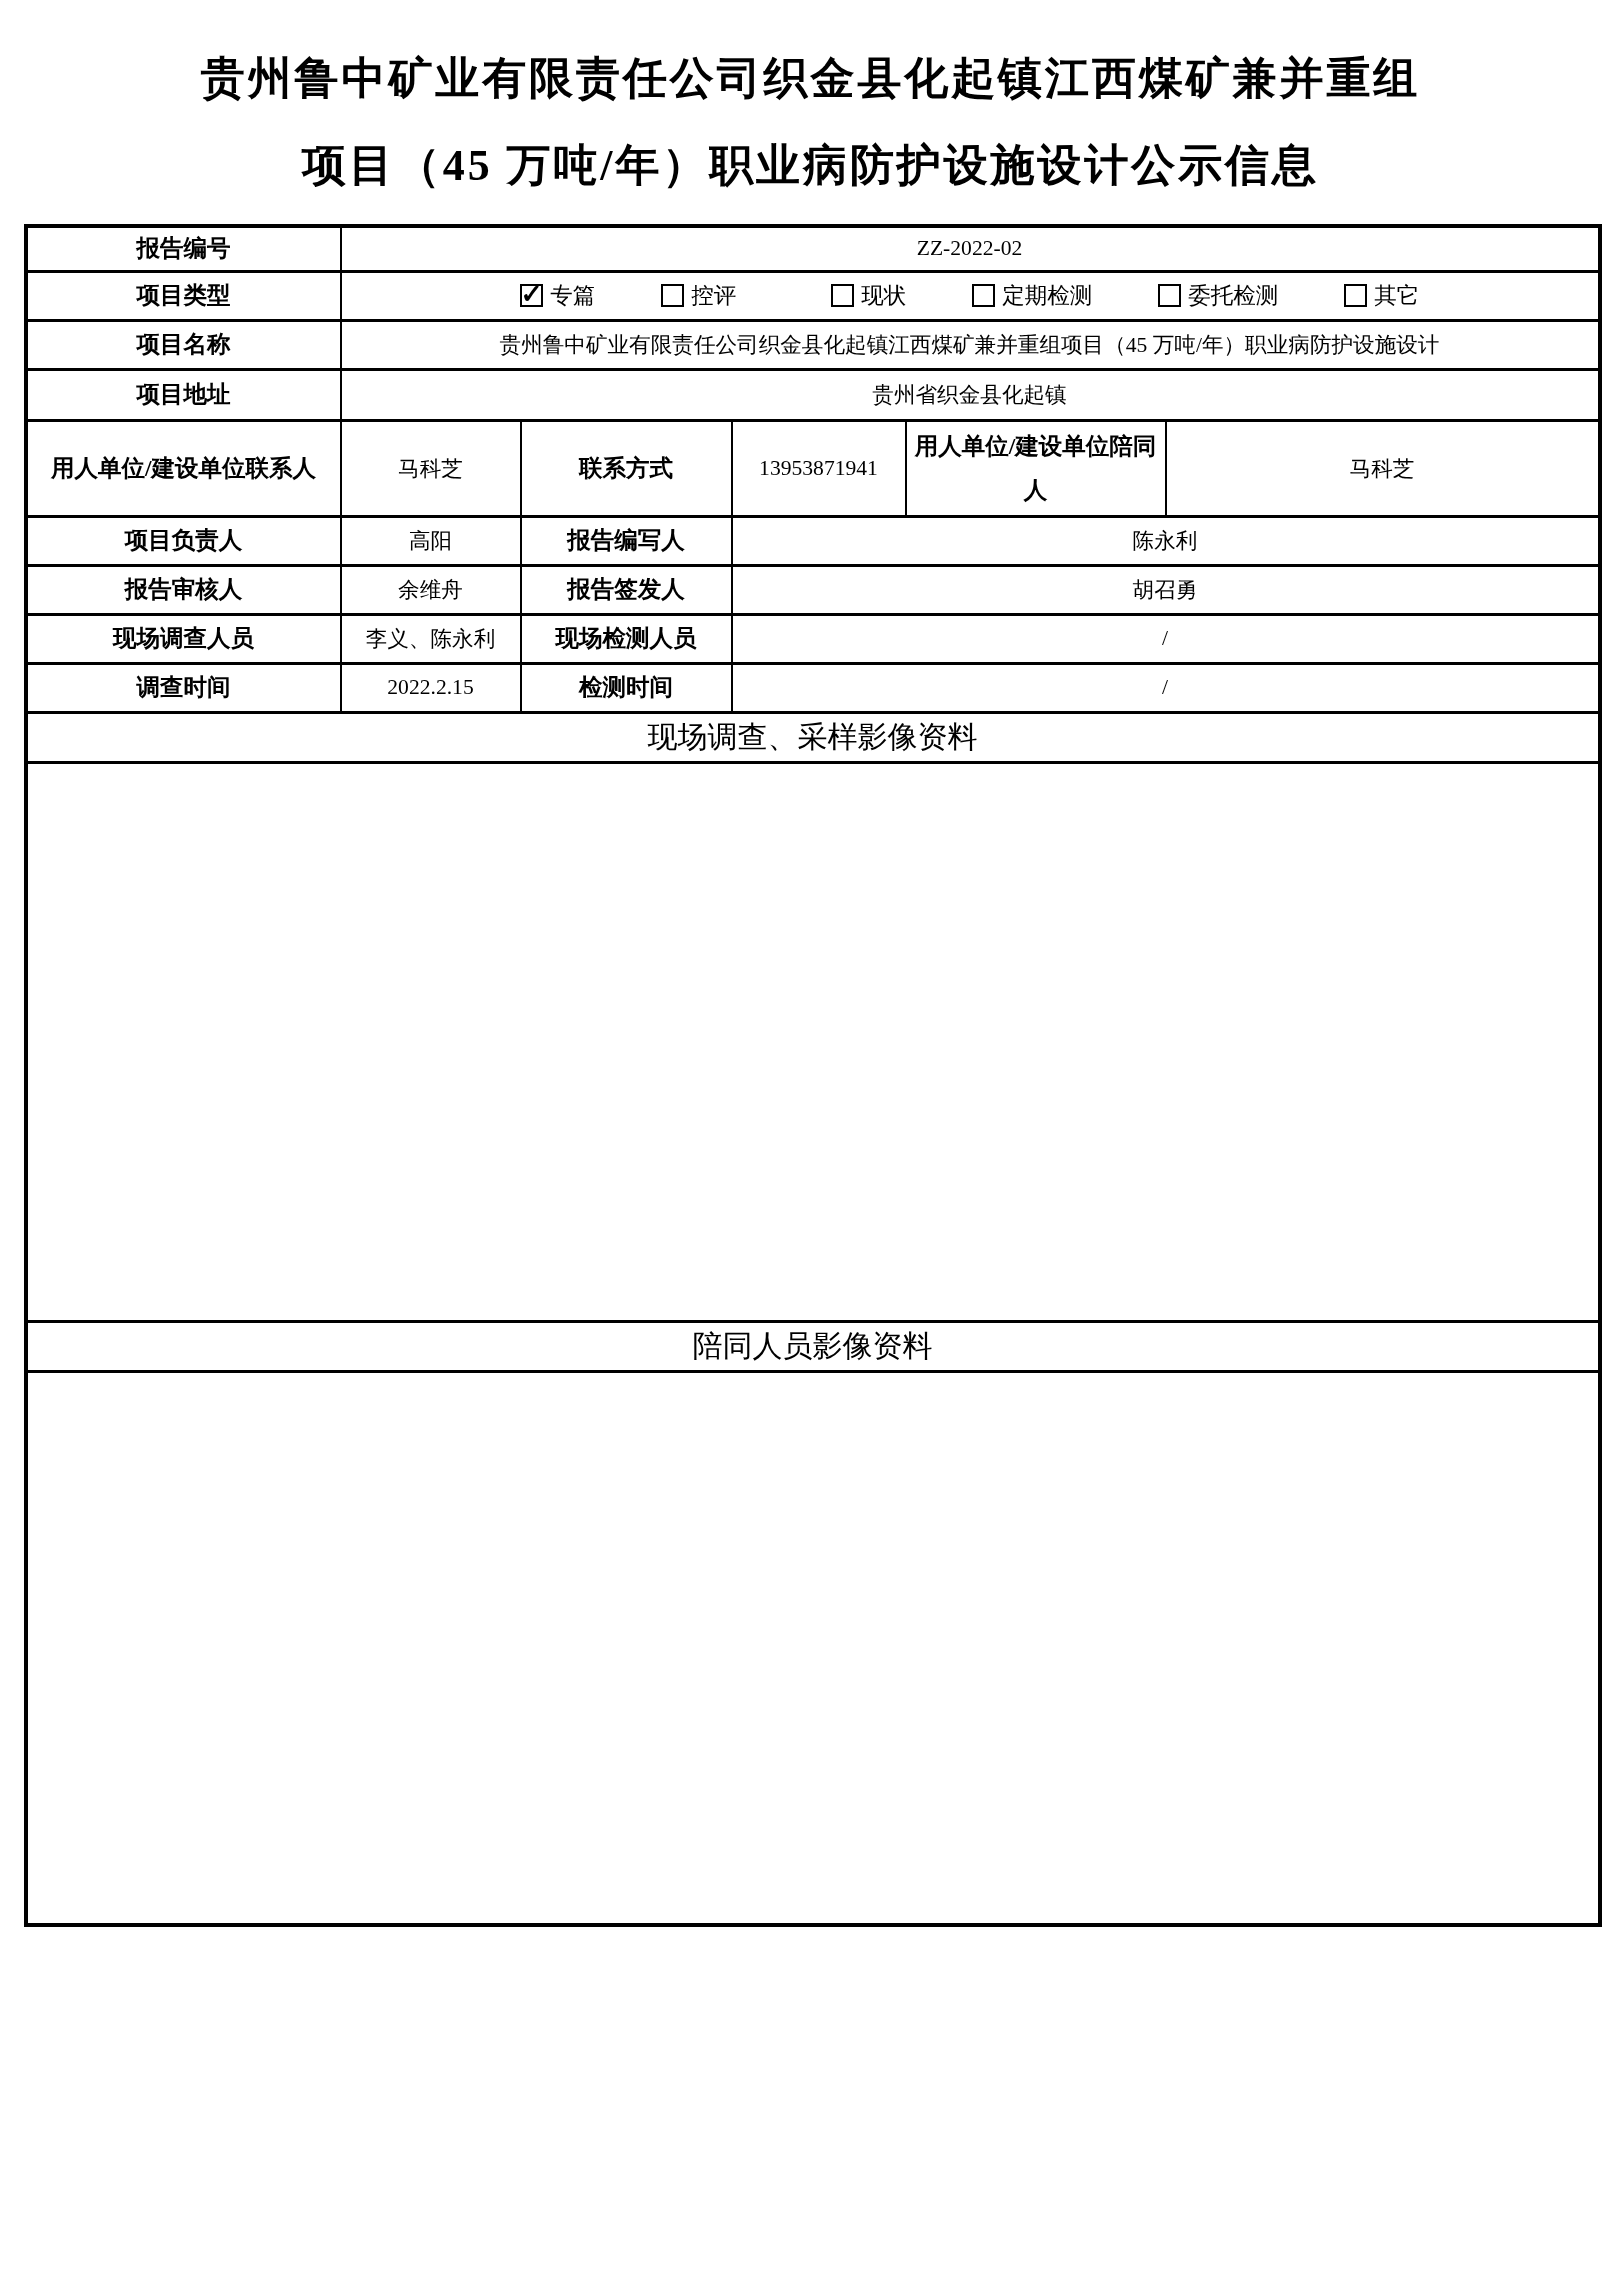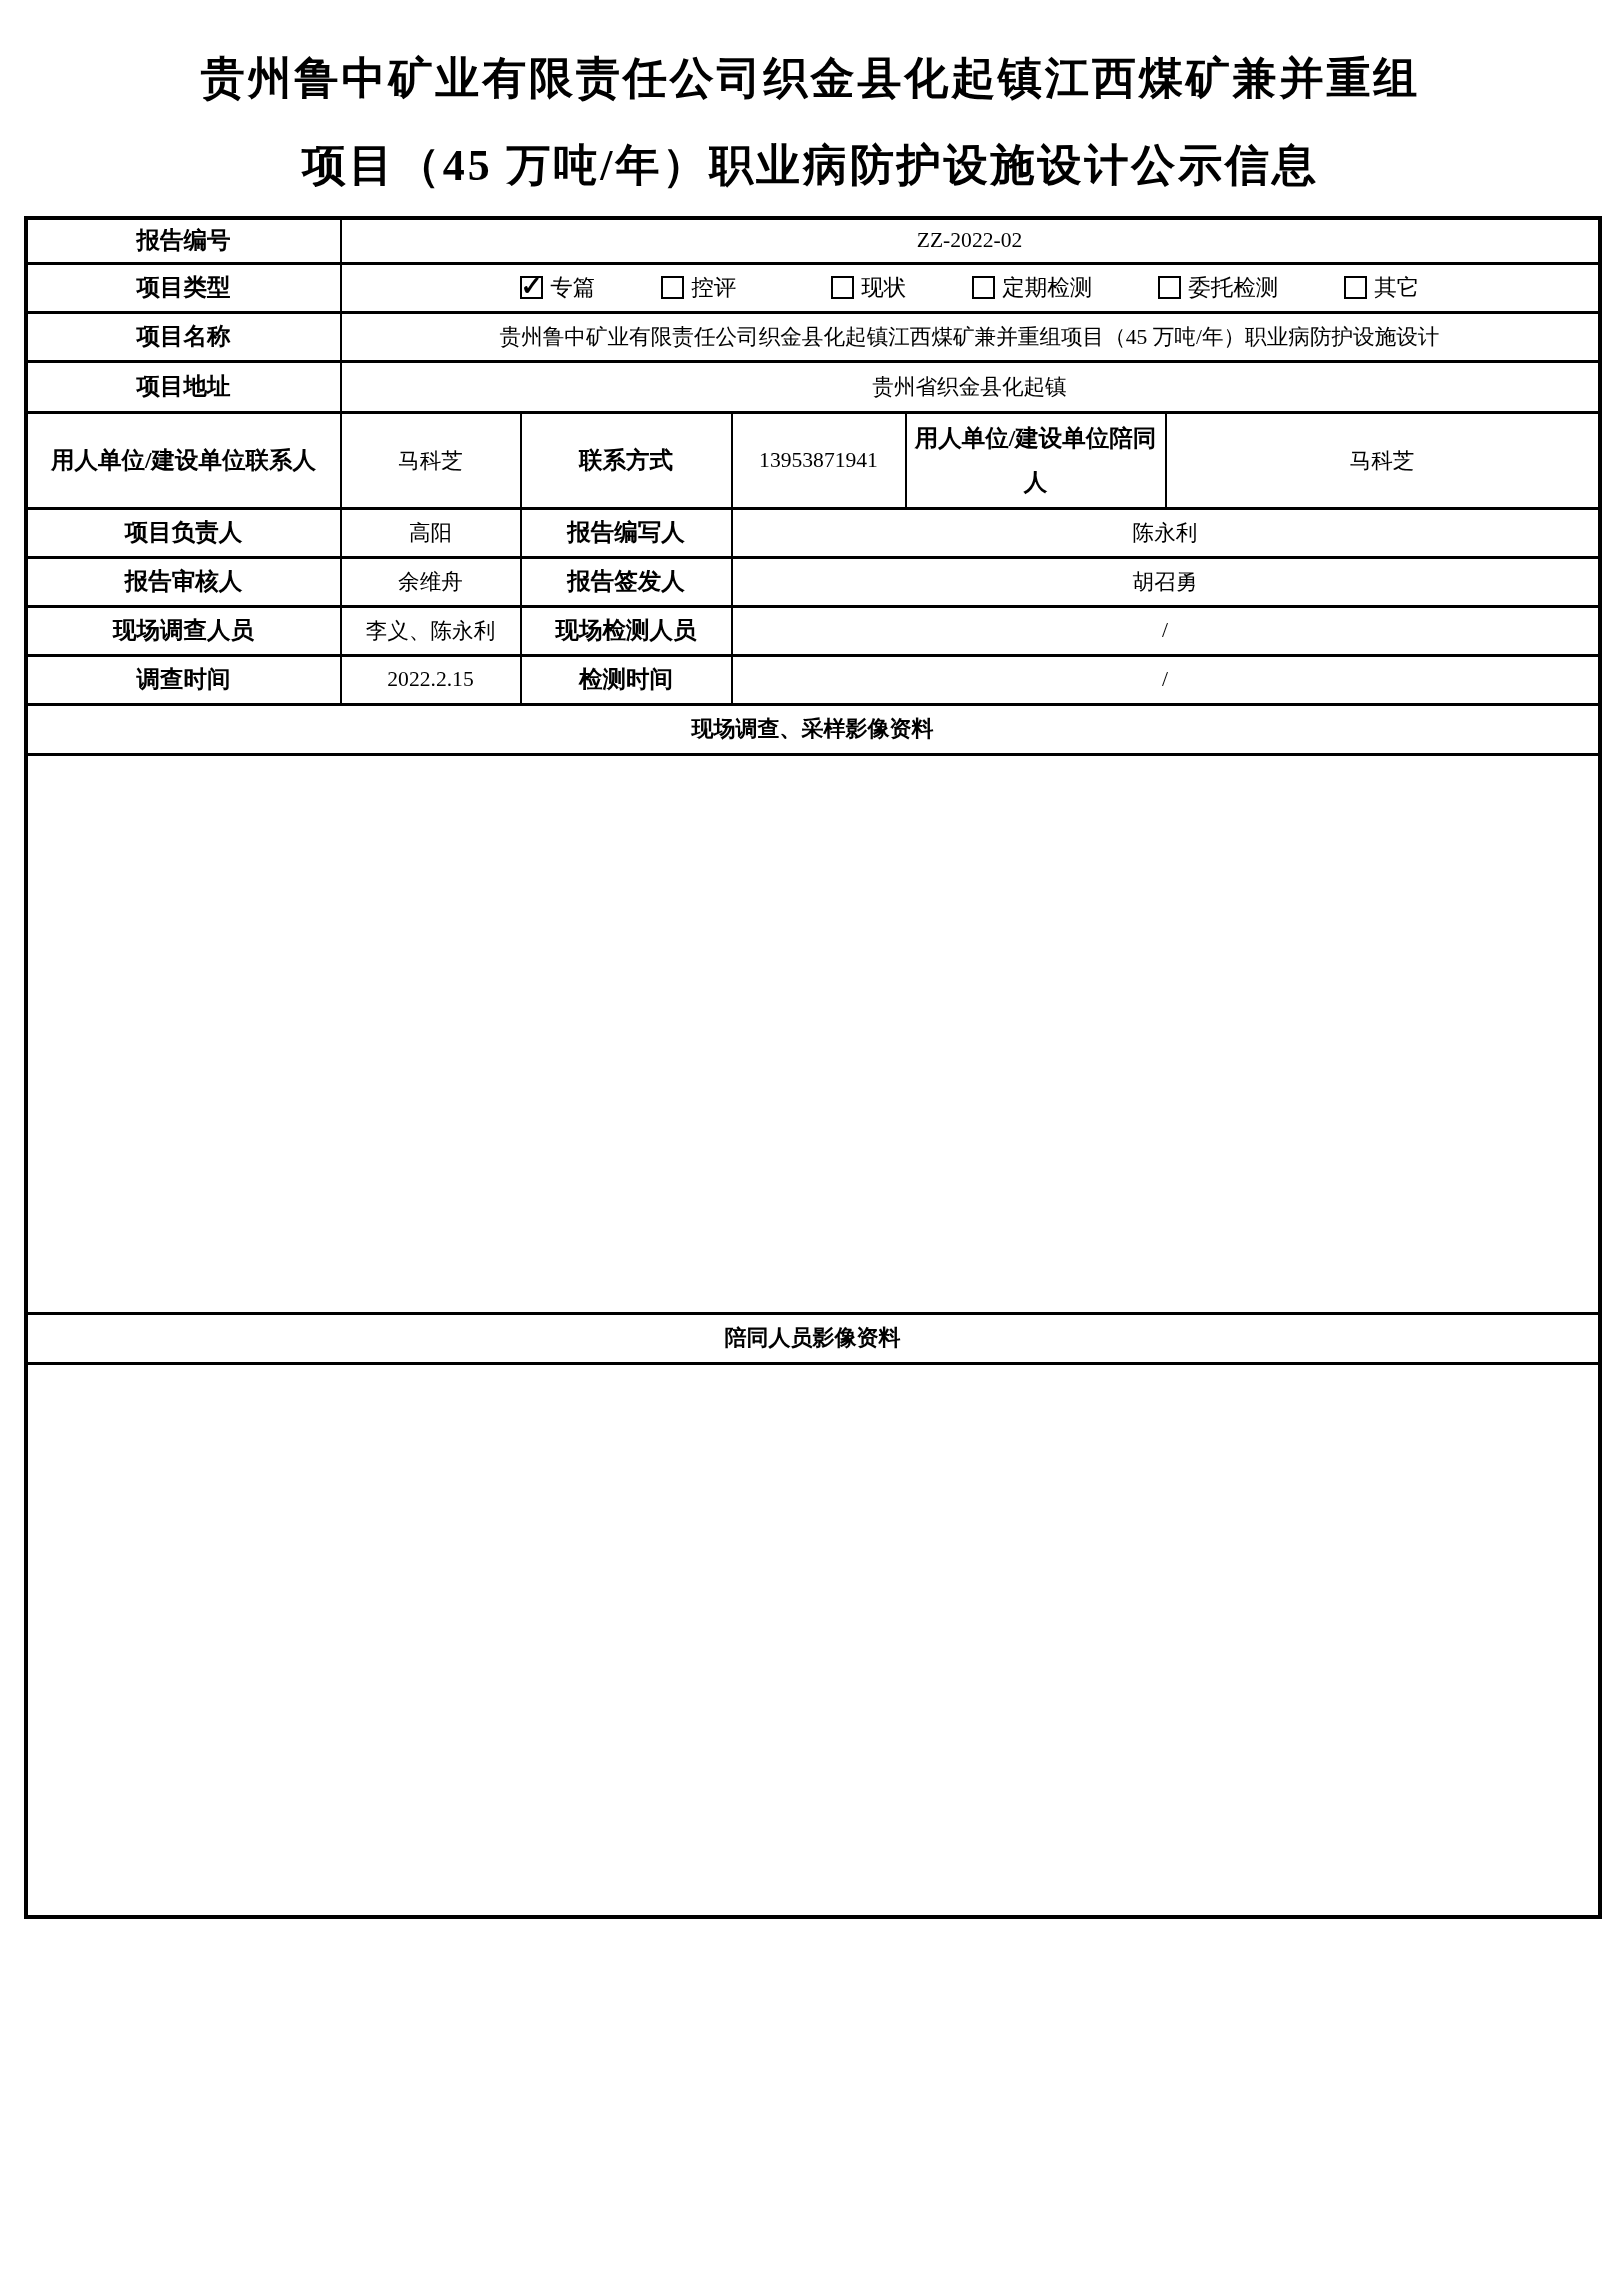--- a/index.html
+++ b/index.html
@@ -22,40 +22,40 @@
     text-align: center;
     font-weight: bold;
     font-size: 44px;
     letter-spacing: 2.9px;
     line-height: 87px;
   }
 
   
   table.info-table {
     position: absolute;
-    top: 216px;
+    top: 224px;
     left: 23.5px;
     width: 1574px;
     border-collapse: collapse;
     table-layout: fixed;
     border: 4.9px solid #000000;
   }
   .info-table td {
     border-top: 3.9px solid #000000;
     border-bottom: 3.9px solid #000000;
     border-left: 2.9px solid #000000;
     border-right: 2.9px solid #000000;
     text-align: center;
     vertical-align: middle;
     padding: 2px 5.9px;
     overflow: hidden;
   }
   .lbl { font-weight: bold; font-size: 23.5px; line-height: 1.5; }
   .val { font-weight: normal; font-size: 21.6px; }
-  .section-header { font-weight: bold; font-size: 22px; }
+  .section-header { font-weight: normal; font-size: 30px; }
 
   
   .rh46  { height: 45px; }
   .rh50  { height: 49px; }
   .rh52  { height: 51px; }
   .rh87  { height: 85px; }
   .rh51  { height: 50px; }
   .rh570 { height: 559px; }
   .rh565 { height: 554px; }
 

